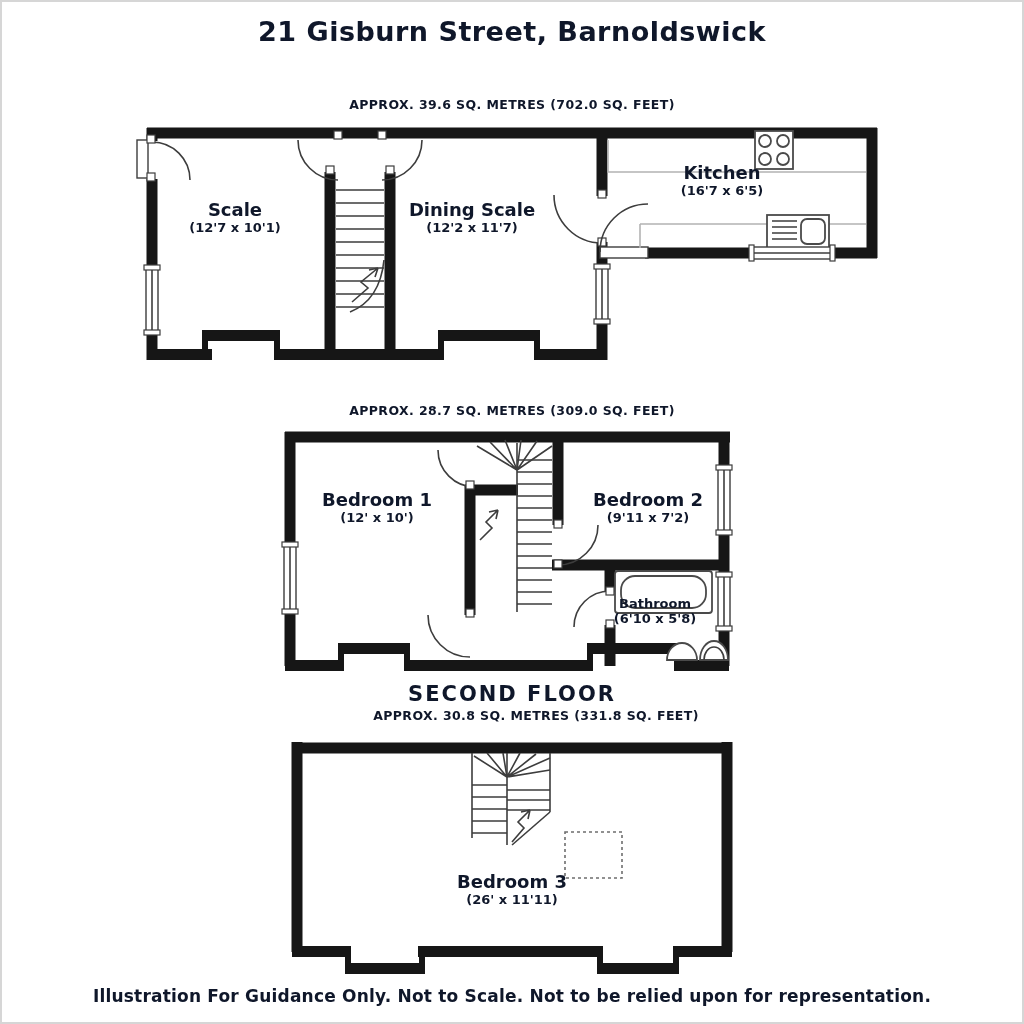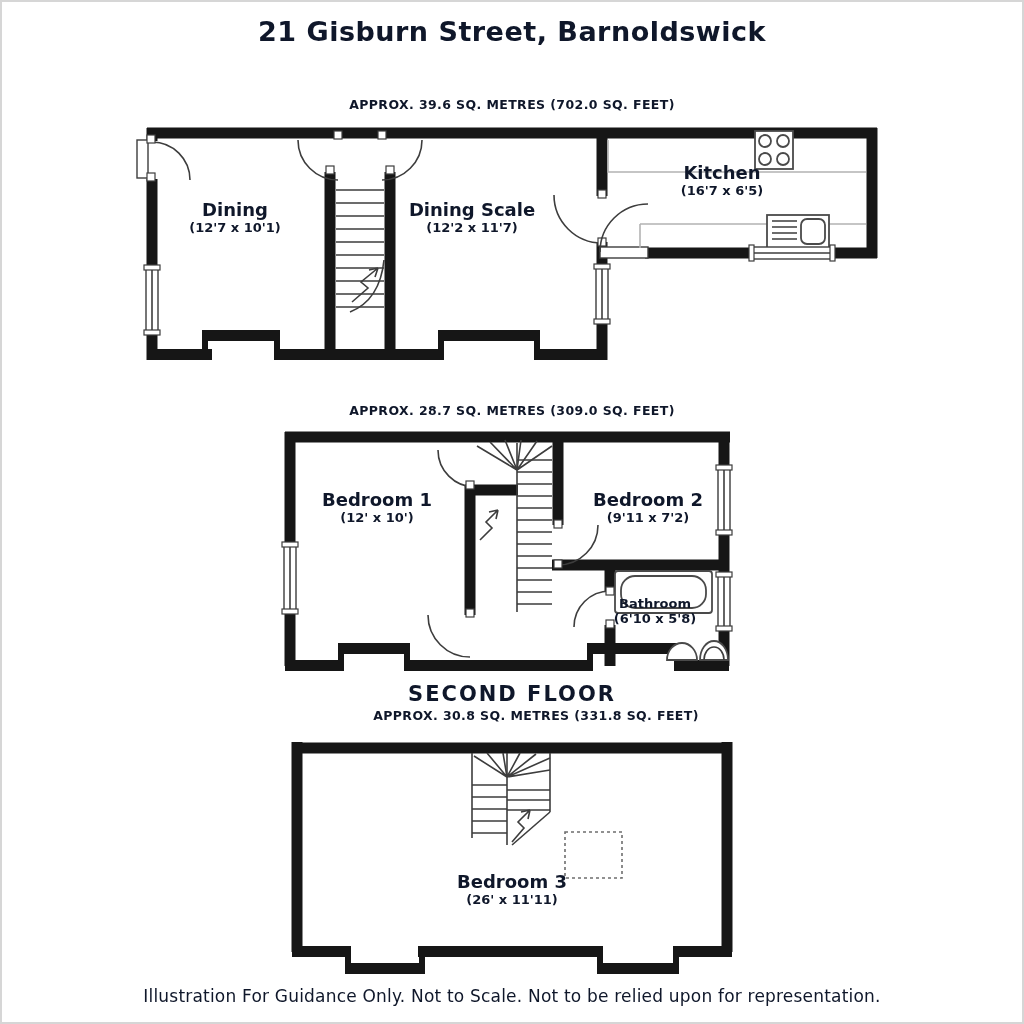--- a/index.html
+++ b/index.html
@@ -8,21 +8,21 @@
     font-family:"DejaVu Sans","Liberation Sans",sans-serif;color:#0f172a;
     outline:2px solid #d6d6d6;outline-offset:-2px;overflow:hidden;
   }
   .centered{position:absolute;left:0;width:100%;text-align:center;}
   .page-title{top:16px;font-size:27px;font-weight:700;letter-spacing:.5px;}
   .floor-heading{font-size:21px;font-weight:700;letter-spacing:2px;}
   .floor-area{font-size:12.5px;font-weight:700;letter-spacing:.4px;}
   .gf-heading{top:71px;} .gf-area{top:97px;}
   .ff-heading{top:377px;} .ff-area{top:403px;}
   .sf-heading{top:682px;} .sf-area{top:708px;padding-left:24px;}
-  .disclaimer{top:986px;font-size:17px;font-weight:400;letter-spacing:.2px;}
+  .disclaimer{top:986px;font-size:17px;font-weight:700;letter-spacing:.2px;}
   .plan{position:absolute;}
   .plan-gf{left:120px;top:122px;}
   .plan-ff{left:275px;top:425px;}
   .plan-sf{left:280px;top:735px;}
   .room-label{position:absolute;transform:translateX(-50%);text-align:center;line-height:1.15;white-space:nowrap;}
   .room-name{font-size:18px;font-weight:700;}
   .room-dims{font-size:13px;font-weight:700;}
   .room-label.small .room-name{font-size:13px;}
   svg .wall{stroke:#161616;stroke-width:11;fill:none;stroke-linecap:butt;}
   svg .wallfill{fill:#161616;stroke:none;}
@@ -127,21 +127,21 @@
     </g>
     <g>
       <rect class="winglass" x="752" y="247" width="81" height="12"></rect>
       <path class="thin" d="M754,253 H831"></path>
       <rect class="stub" x="749" y="245" width="5" height="16"></rect>
       <rect class="stub" x="830" y="245" width="5" height="16"></rect>
     </g>
   </svg>
 
   <div class="room-label" style="left:235px;top:200px;">
-    <div class="room-name">Dining</div>
+    <div class="room-name">Scale</div>
     <div class="room-dims">(12'7 x 10'1)</div>
   </div>
   <div class="room-label" style="left:472px;top:200px;">
     <div class="room-name">Dining Scale</div>
     <div class="room-dims">(12'2 x 11'7)</div>
   </div>
   <div class="room-label" style="left:722px;top:163px;">
     <div class="room-name">Kitchen</div>
     <div class="room-dims">(16'7 x 6'5)</div>
   </div>

